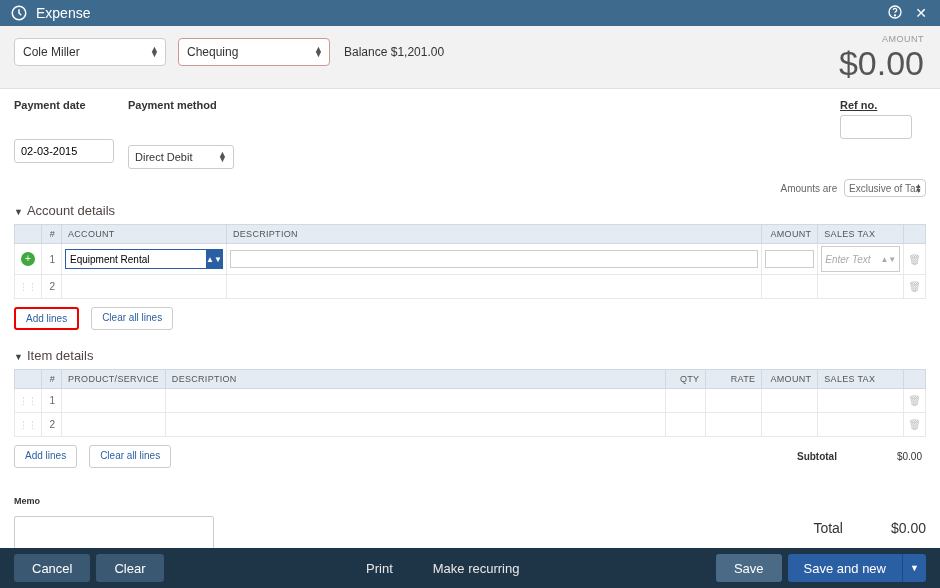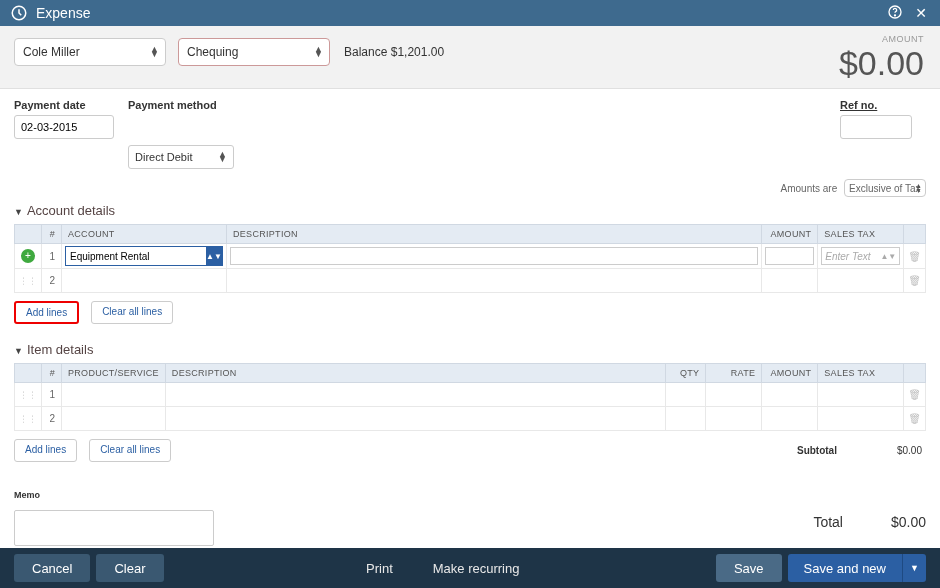--- a/index.html
+++ b/index.html
@@ -21,21 +21,21 @@
 .balance .lbl { color:#333; font-weight:400; }
 .amount-block { position:absolute; right:16px; top:8px; text-align:right; }
 .amount-block .lbl { font-size:9px; color:#999; letter-spacing:0.5px; }
 .amount-block .val { font-size:34px; color:#555; font-weight:300; }
 
 
 .body { padding:10px 14px; }
 .row-fields { display:flex; gap:14px; margin-bottom:6px; }
 .field .flabel { font-size:11px; font-weight:600; margin-bottom:4px; display:block; color:#333; }
 .field input, .field .select { width:100px; height:24px; border:1px solid #ccc; border-radius:3px; padding:0 6px; font-size:11px; }
-.field.date input { width:100px; }
+.field.date input { width:100px;margin-top:24px; }
 .field.pmethod .select { width:106px;margin-top:34px; }
 .field.refno { margin-left:auto;text-decoration:underline; }
 .field.refno input { width:72px; }
 
 .ref-holder { position:absolute; right:14px; }
 
 .tax-row { text-align:right; font-size:10px; color:#666; margin:10px 0 4px; }
 .tax-row .select { display:inline-flex; width:82px; height:18px; font-size:10px; padding:0 4px; margin-left:4px; }
 .tax-row .select .caret { font-size:7px; right:3px; }
 
@@ -69,21 +69,21 @@
 .subtotal-row { display:flex; justify-content:flex-end; gap:60px; margin:6px 4px; font-size:10px; }
 .subtotal-row .slabel { font-weight:600; }
 
 .memo-area { margin-top:28px; display:flex; }
 .memo-area .mwrap { }
 .memo-area label { font-size:9px; font-weight:600; color:#333; display:block; margin-bottom:10px;}
 .memo-area textarea { width:200px; height:36px; border:1px solid #ccc; border-radius:2px; resize:none; font-size:10px; padding:2px; }
 .memo-area .total { margin-left:auto; display:flex; gap:48px; font-size:14px; align-items:center; padding-top:4px; }
 .memo-area .total .val { font-size:14px; }
 
-.sales-tax-cell { display:flex; align-items:center; border:1px solid #ccc; height:18px; padding:8px 3px; color:#aaa; font-style:italic; }
+.sales-tax-cell { display:flex; align-items:center; border:1px solid #ccc; height:26px; padding:8px 3px; color:#aaa; font-style:italic; }
 .sales-tax-cell .caret { margin-left:auto; font-size:8px; font-style:normal; }
 .amt-input { width:100%; height:18px; border:1px solid #ccc; }
 
 
 .footer { position:absolute; bottom:0; left:0; right:0; height:40px; background:#1e3447; display:flex; align-items:center; padding:0 14px; color:#fff; font-size:13px; }
 .fbtn { background:#3a5871; border-radius:3px; height:28px; display:flex; align-items:center; justify-content:center; padding:0 18px; margin-right:6px; cursor:pointer; }
 .footer .center { flex:1; display:flex; justify-content:center; gap:40px; }
 .footer .center span { cursor:pointer; color:#e8e8e8; }
 .save-btn { background:#4a6a86; margin-right:6px; }
 .save-new { background:#2b5fa3; display:flex; align-items:stretch; border-radius:3px; overflow:hidden; height:28px; }

